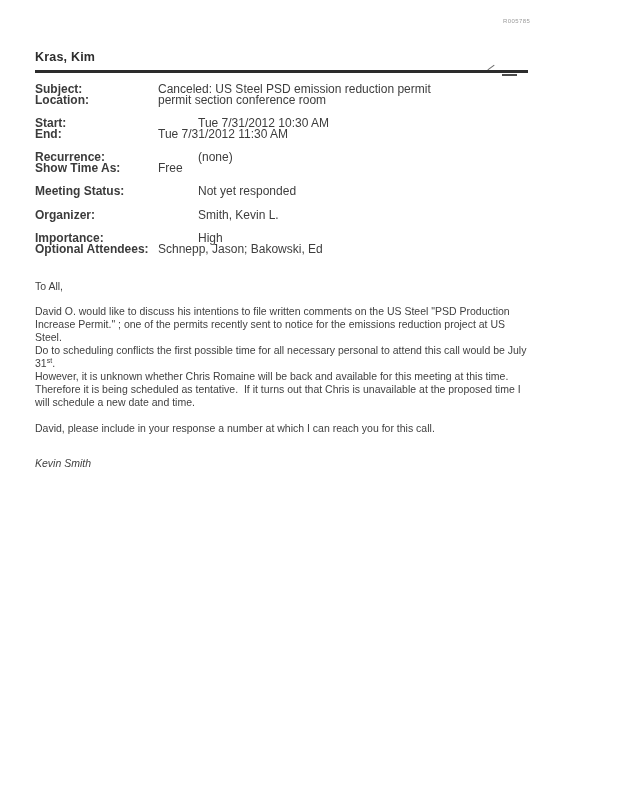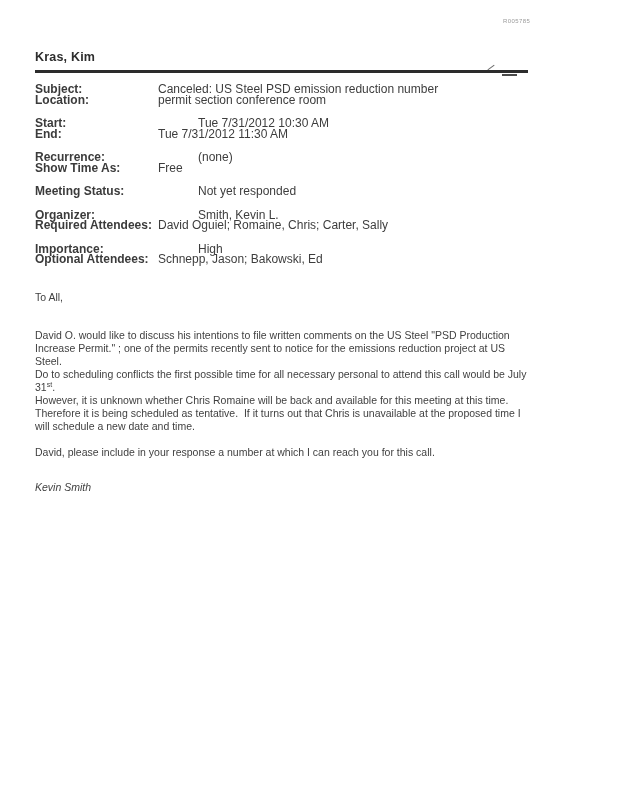--- a/index.html
+++ b/index.html
@@ -80,21 +80,21 @@
     white-space: pre-wrap;
   }
   .body-block {
     margin-top: 26px;
     font-size: 10.5px;
     line-height: 13px;
     color: #3f3f3f;
     max-width: 557px;
   }
   .greeting {
-    margin-bottom: 25px;
+    margin-bottom: 12px;
   }
   .para {
     white-space: pre-wrap;
   }
   .para.spaced {
     margin-top: 13px;
   }
   .closing {
     margin-top: 15px;
   }
@@ -122,21 +122,21 @@
   <div class="scribble">
     <span class="s1"></span><span class="s2"></span>
   </div>
 
   <div class="rule"></div>
 
   <div class="fields">
 
     <div class="field-row">
       <div class="flabel">Subject:</div>
-      <div class="fvalue">Canceled: US Steel PSD emission reduction number</div>
+      <div class="fvalue">Canceled: US Steel PSD emission reduction permit</div>
     </div>
     <div class="field-row">
       <div class="flabel">Location:</div>
       <div class="fvalue">permit section conference room</div>
     </div>
 
     <div class="field-row gap">
       <div class="flabel">Start:</div>
       <div class="fvalue">Tue 7/31/2012 10:30 AM</div>
     </div>
@@ -156,24 +156,20 @@
 
     <div class="field-row gap">
       <div class="flabel">Meeting Status:</div>
       <div class="fvalue">Not yet responded</div>
     </div>
 
     <div class="field-row gap">
       <div class="flabel">Organizer:</div>
       <div class="fvalue">Smith, Kevin L.</div>
     </div>
-    <div class="field-row">
-      <div class="flabel">Required Attendees:</div>
-      <div class="fvalue">David Oguiel; Romaine, Chris; Carter, Sally</div>
-    </div>
     <div class="field-row gap">
       <div class="flabel">Importance:</div>
       <div class="fvalue">High</div>
     </div>
 
     <div class="field-row">
       <div class="flabel">Optional Attendees:</div>
       <div class="fvalue">Schnepp, Jason; Bakowski, Ed</div>
     </div>
 

